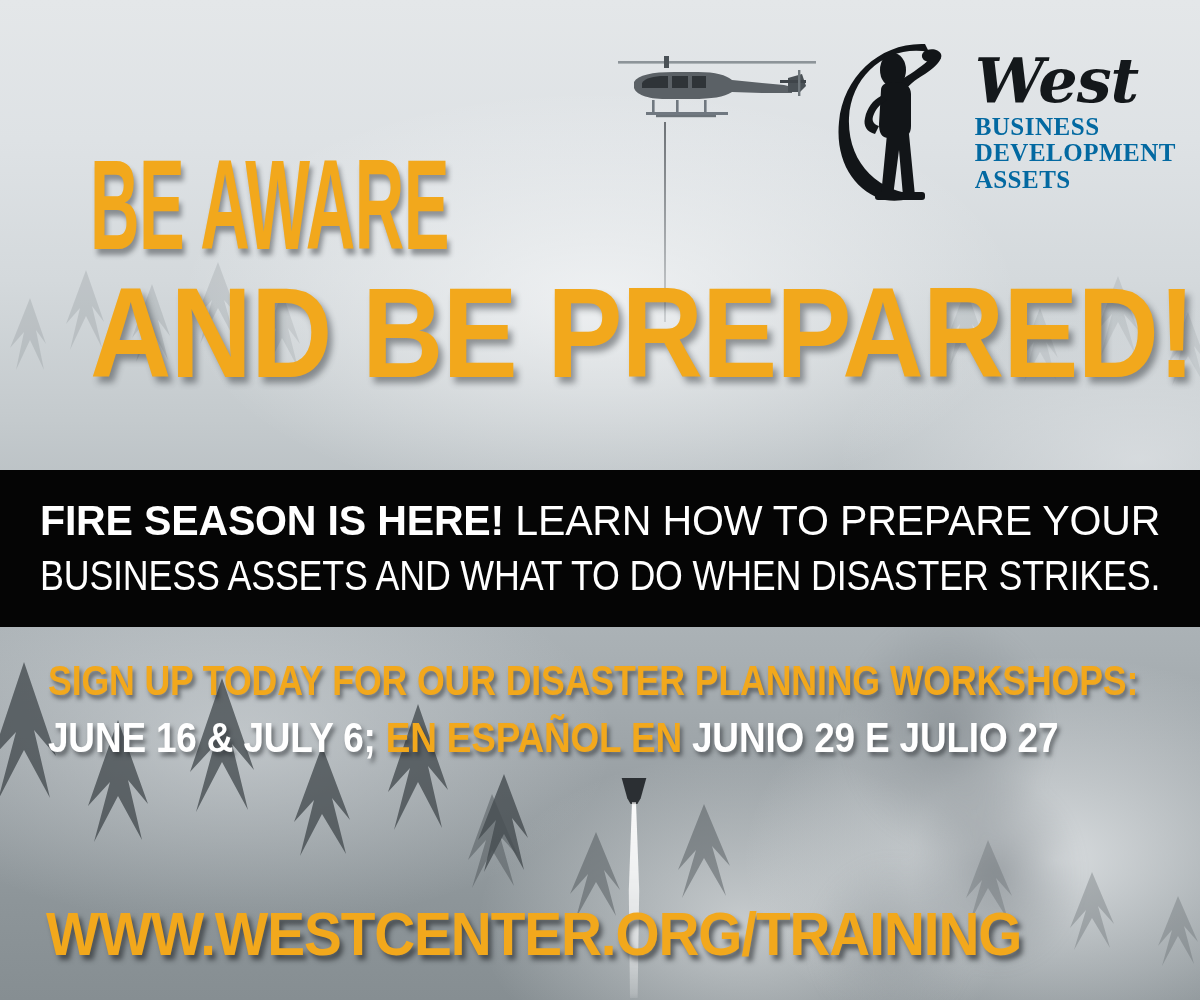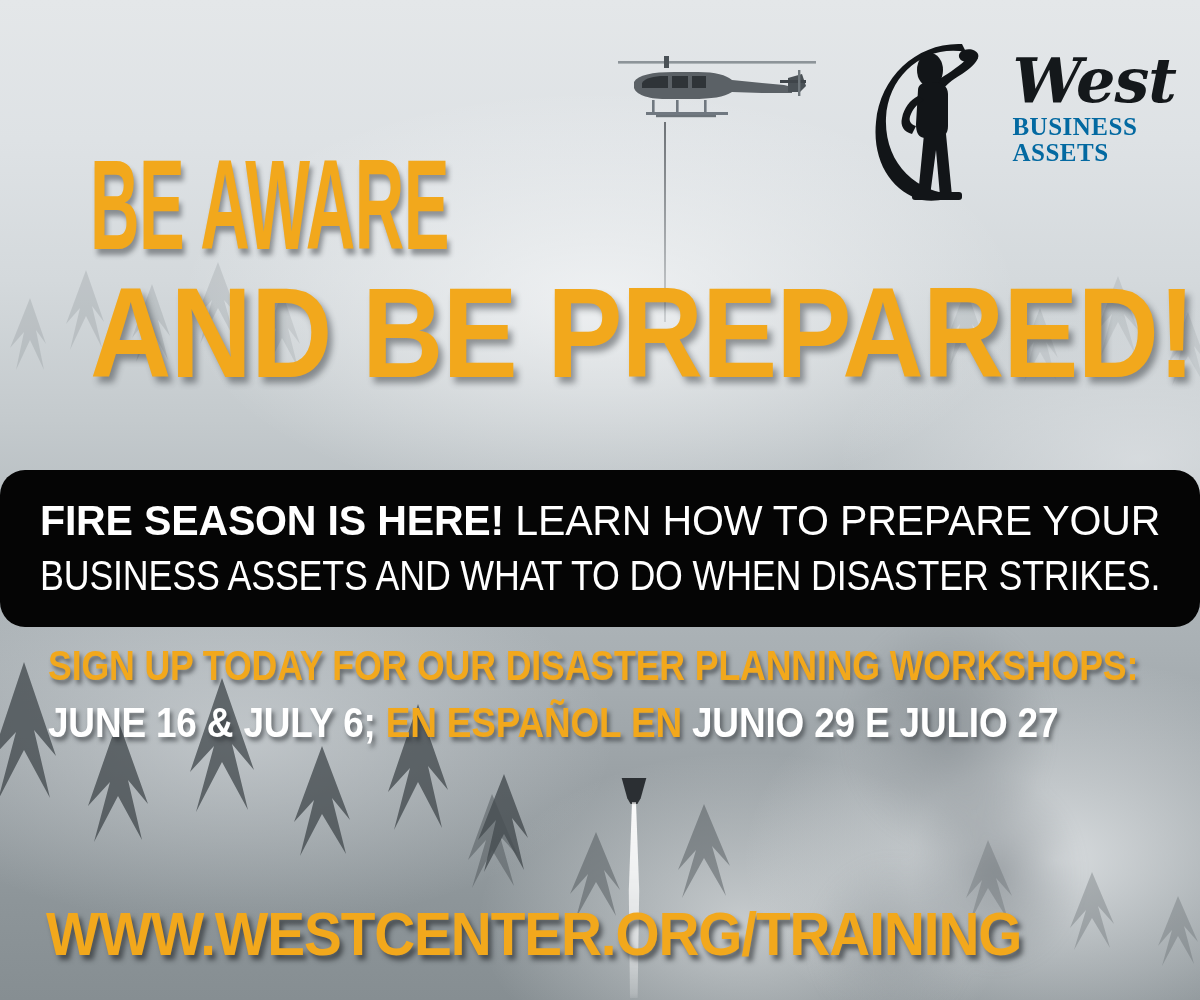--- a/index.html
+++ b/index.html
@@ -106,34 +106,33 @@
   }
   .hl-1 { font-size:128px; transform:scaleX(.99); }
   .hl-2 { font-size:128px; margin-top:18px; transform:scaleX(1.055); }
 
   
   .banner {
     position:absolute; left:0; top:470px; width:1200px; height:157px;
     background:#050505;
     display:flex; flex-direction:column; justify-content:center;
     padding:8px 40px;
-    border-radius:25px;
   }
   .banner .line {
     color:#ffffff;
     font-size:42px; line-height:1.30;
     letter-spacing:-.2px;
     white-space:nowrap;
     transform-origin:left center;
     transform:scaleX(.985);
   }
   .banner .strong { font-weight:700; }
 
   
-  .workshops { position:absolute; left:48px; top:640px; width:1130px; }
+  .workshops { position:absolute; left:48px; top:655px; width:1130px; }
   .ws-line {
     font-size:42px; line-height:1.22;
     letter-spacing:-.2px; white-space:nowrap;
     text-shadow:3px 4px 5px rgba(35,38,42,.55);
     transform-origin:left center;
   }
   .ws-1 { color:#F2A81C; font-weight:700; transform:scaleX(1.0); }
   .ws-2 { color:#ffffff; font-weight:700; margin-top:6px; transform:scaleX(1.0); }
   .ws-2 .es { color:#F2A81C; }
 
@@ -273,20 +272,21 @@
         <path d="M50 104 L44 166 L56 166 L62 120 L66 166 L78 166 L72 104 Z" fill="#121518"></path>
 
         <rect x="38" y="162" width="24" height="8" rx="3" fill="#121518"></rect>
         <rect x="62" y="162" width="26" height="8" rx="3" fill="#121518"></rect>
       </svg>
     </div>
     <div class="logo-text">
       <div class="logo-script">West</div>
       <div class="logo-sub">
         <div>BUSINESS</div>
+        <div>DEVELOPMENT</div>
         <div>ASSETS</div>
       </div>
     </div>
   </div>
 
   <div class="headline">
     <div class="hl hl-1" style="transform: scaleX(0.535714);">BE AWARE</div>
     <div class="hl hl-2" style="transform: scaleX(0.880478);">AND BE PREPARED!</div>
   </div>
 

